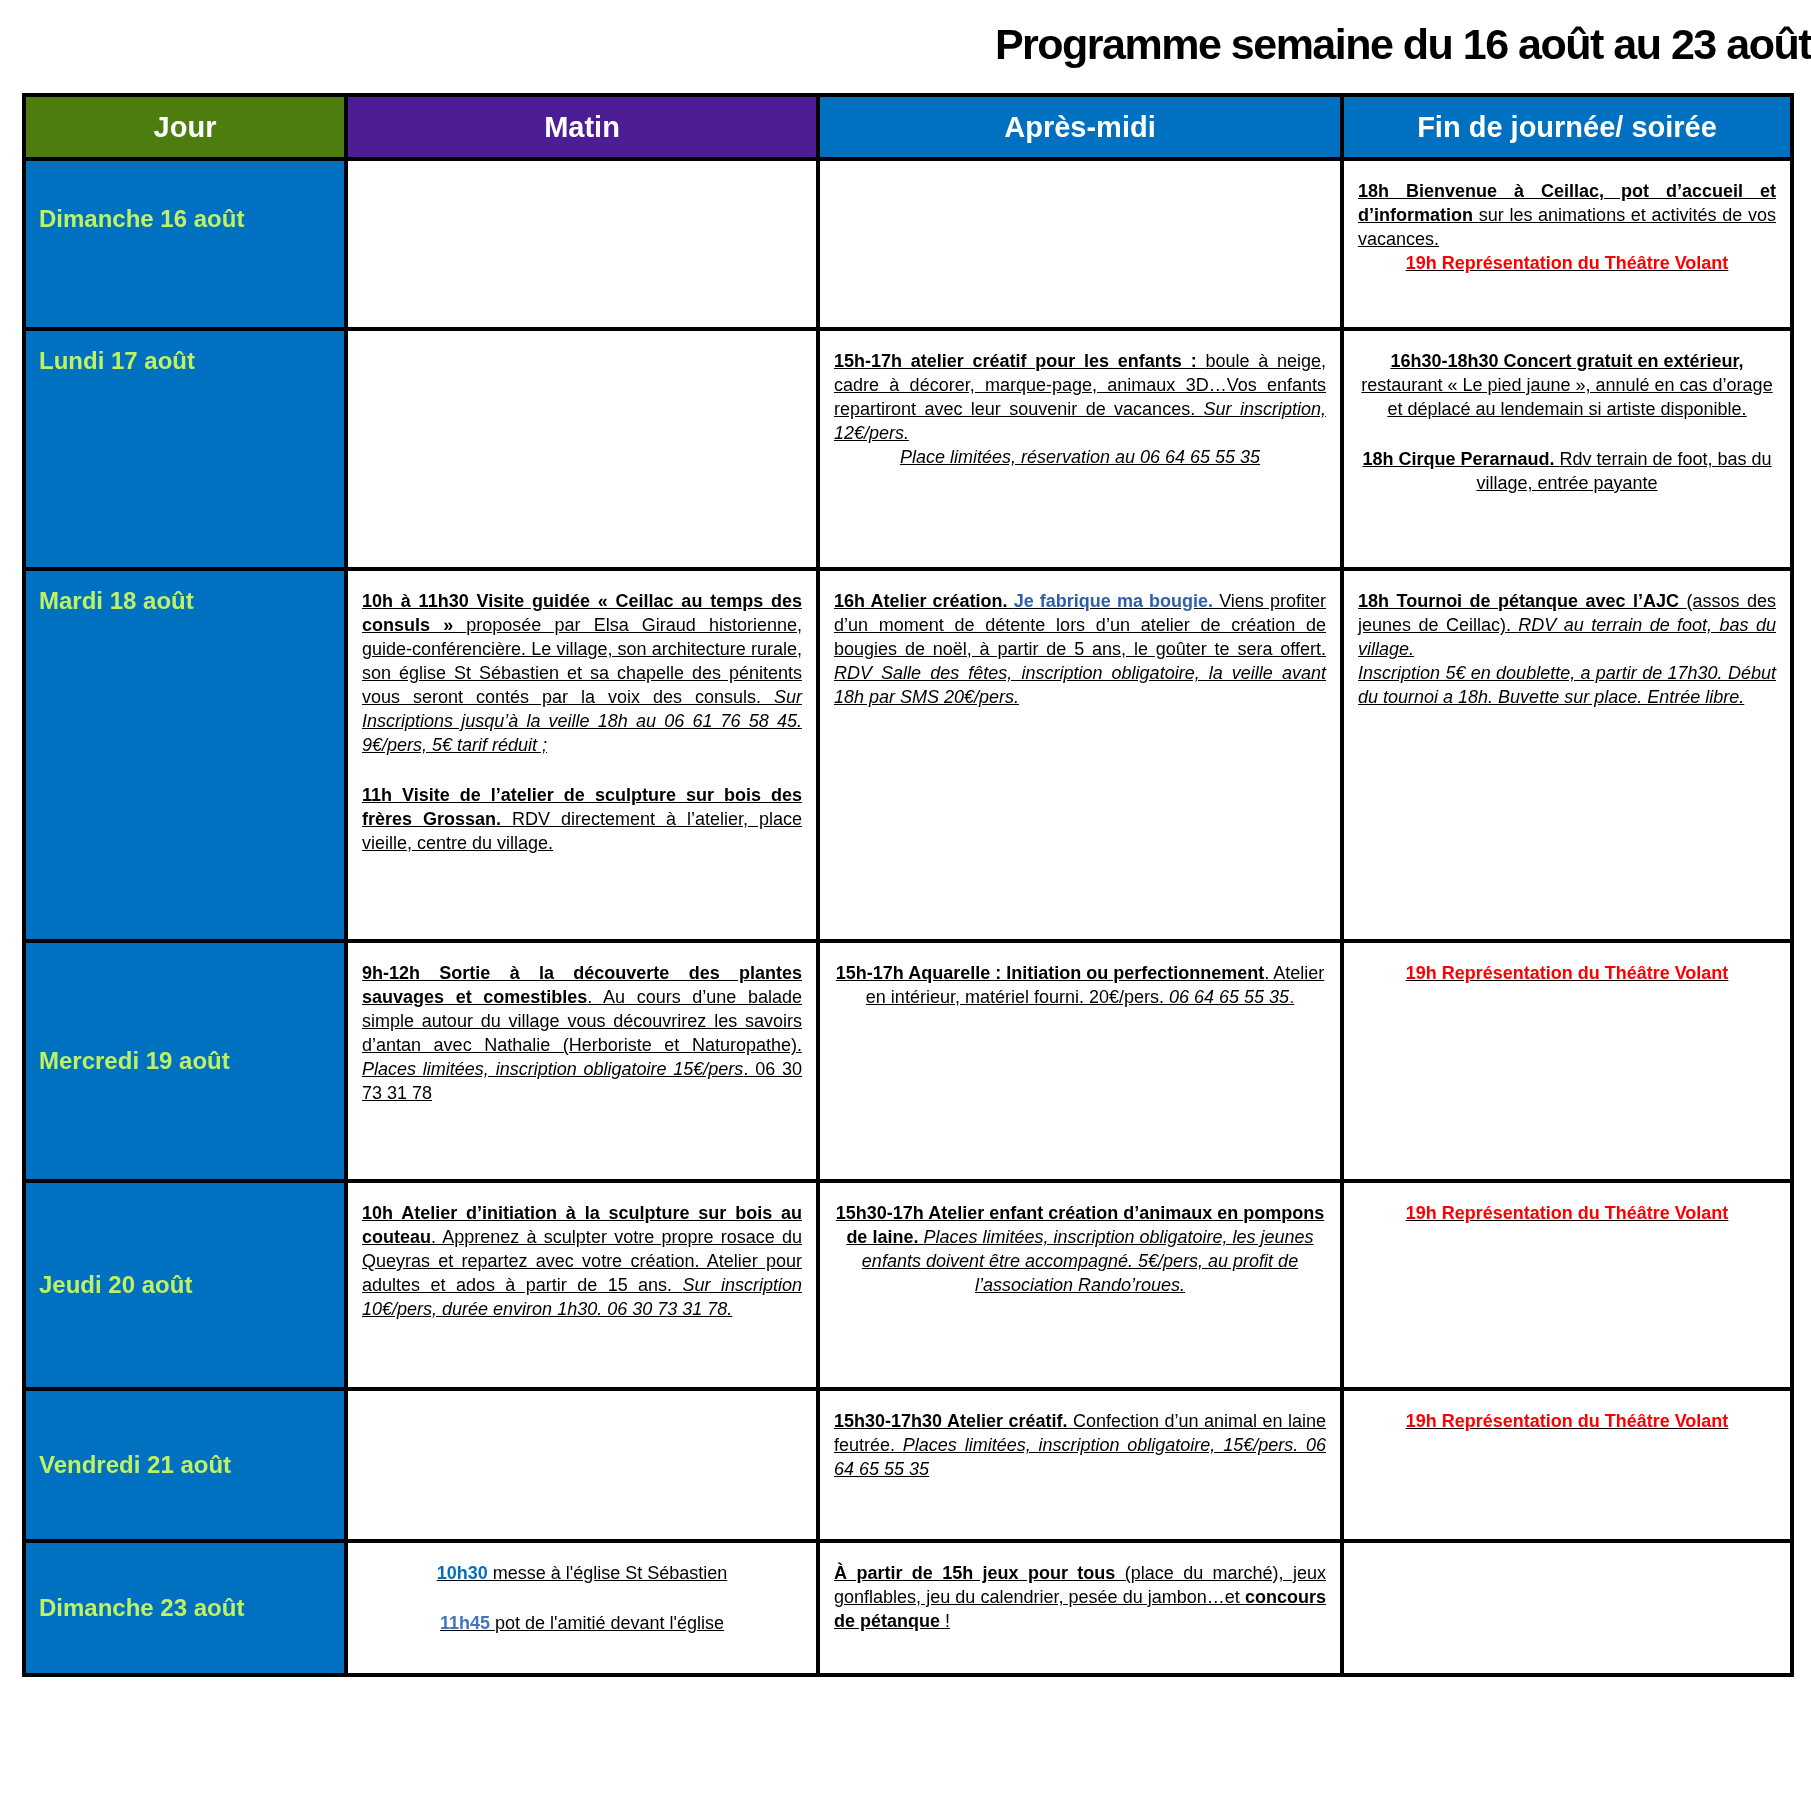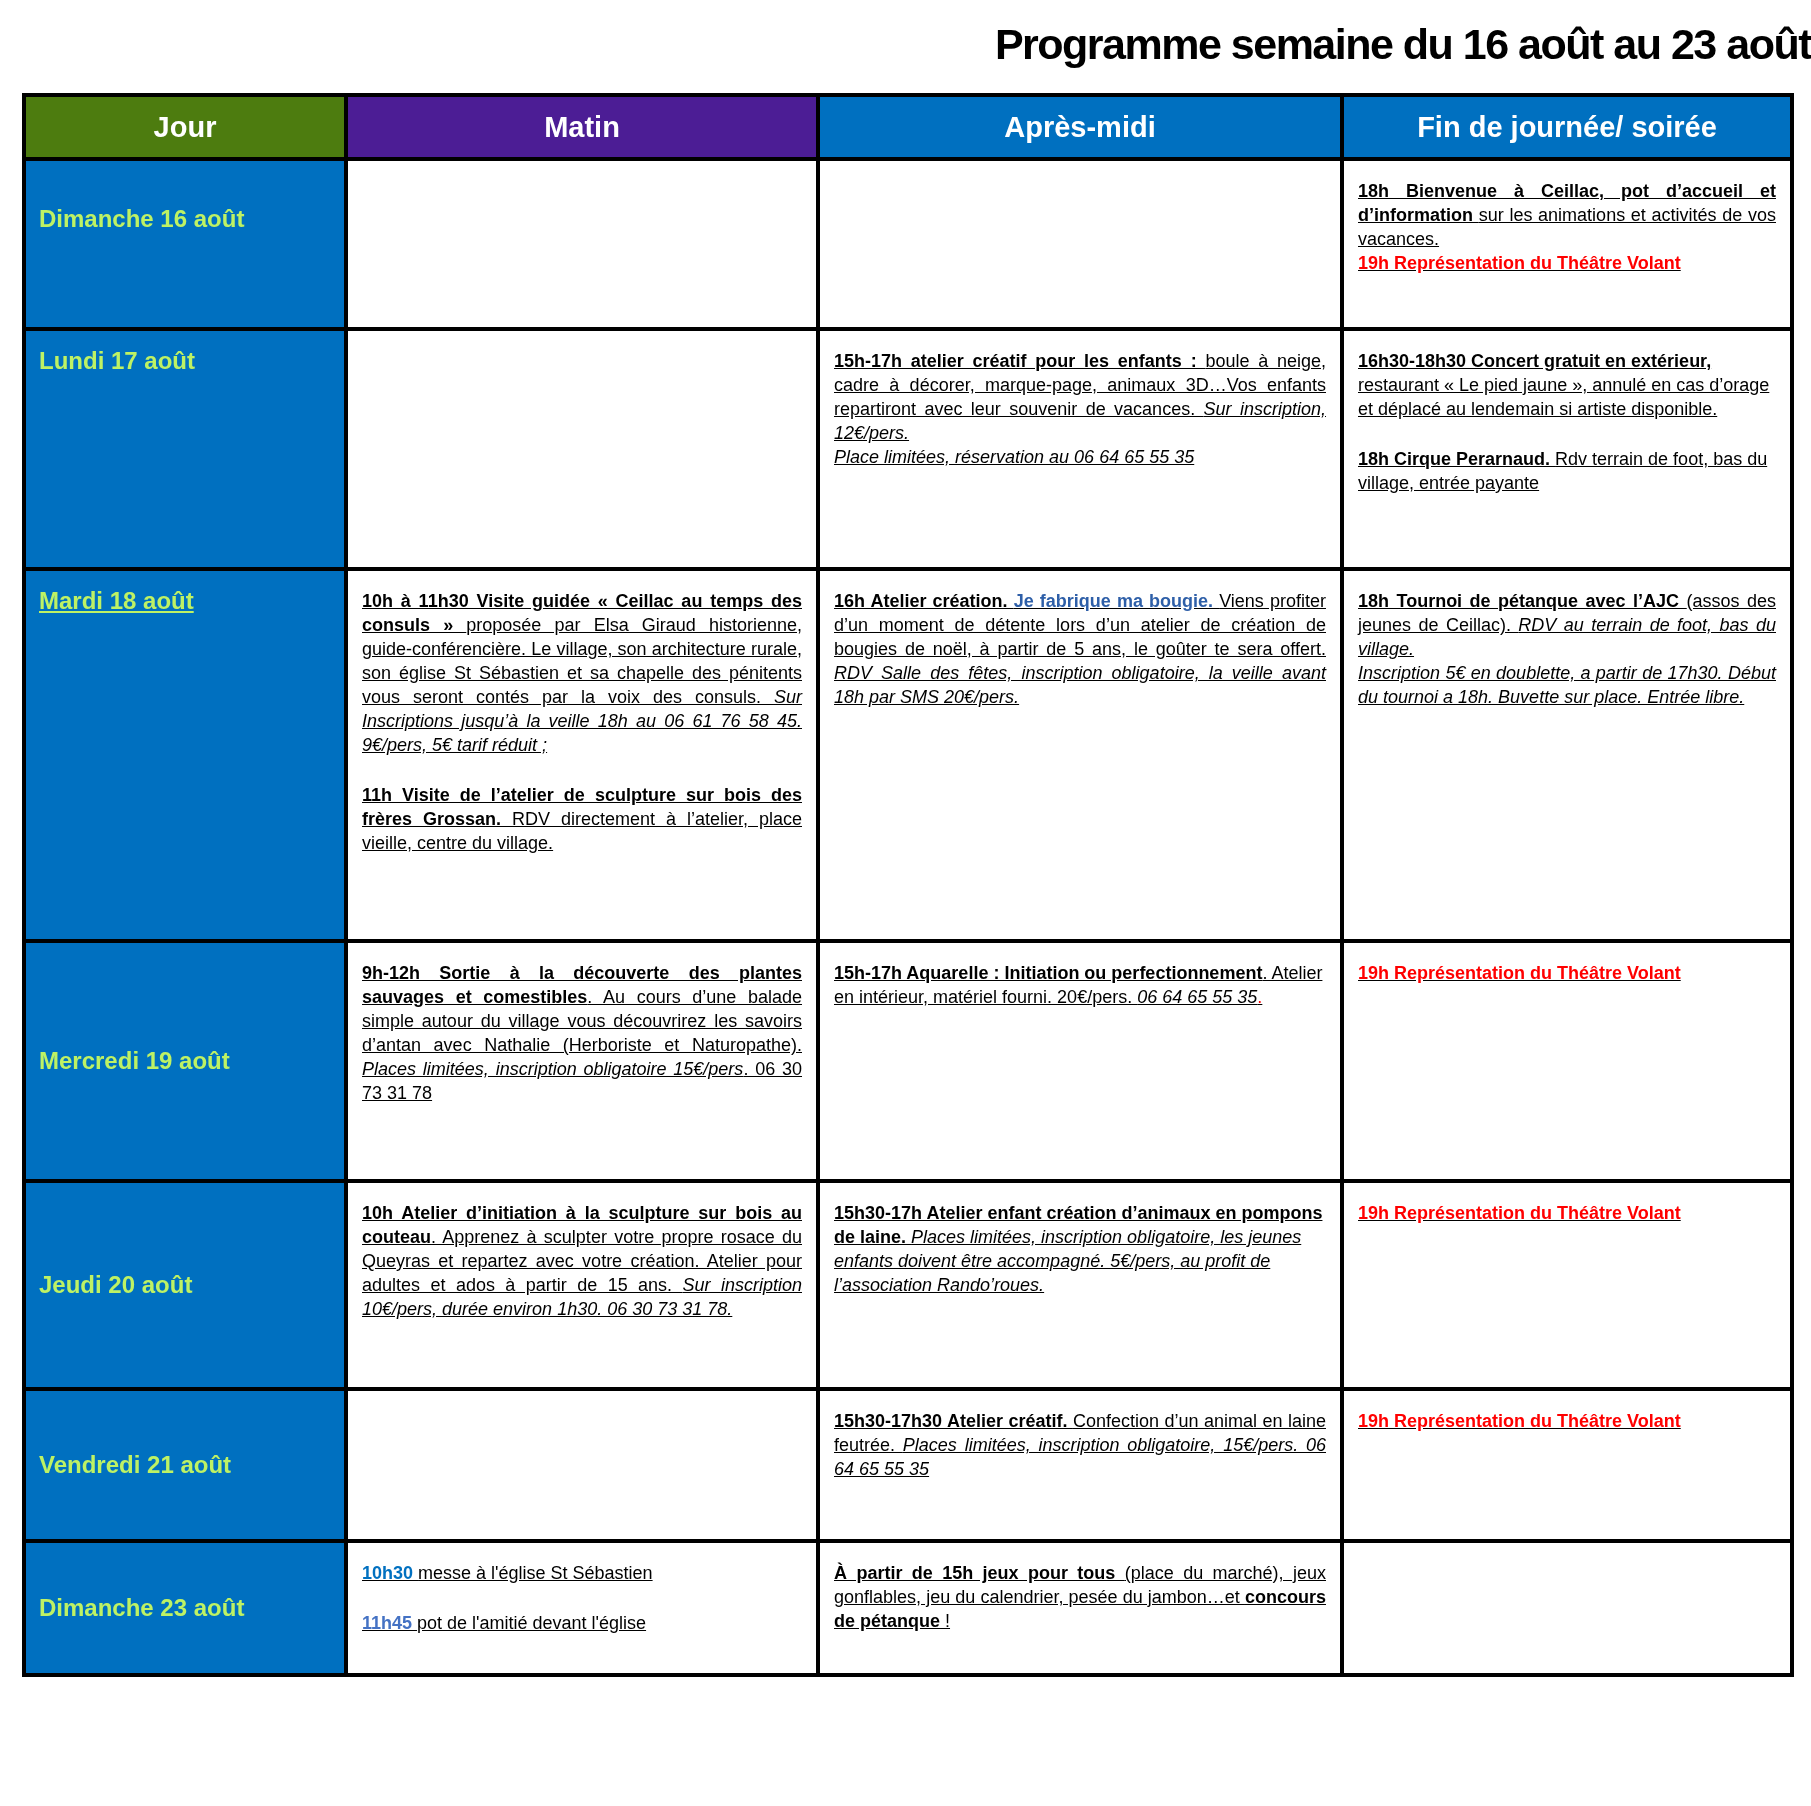--- a/index.html
+++ b/index.html
@@ -29,21 +29,21 @@
   td.day-top{vertical-align:top;padding-top:16px;}
   td.day-mid{vertical-align:middle;}
   td.content{
     vertical-align:top;padding:18px 14px 8px 14px;
     font-size:18px;line-height:24px;text-decoration:underline;
   }
   p.para{margin:0;}
   p.para.gap{margin-top:26px;}
   .just{text-align:justify;}
   .cent{text-align:center;}
-  .left{text-align:left;}
+  .left{text-align:center;}
   span.b{font-weight:bold;}
   span.i{font-style:italic;}
 </style>
 </head>
 <body>
 
 <div class="title">Programme semaine du 16 août au 23 août</div>
 
 <table class="programme">
   <colgroup>
@@ -77,21 +77,21 @@
           <p class="para just"><span class="b">15h-17h atelier créatif pour les enfants : </span><span>boule à neige, cadre à décorer, marque-page, animaux 3D…Vos enfants repartiront avec leur souvenir de vacances. </span><span class="i">Sur inscription, 12€/pers.</span></p>
           <p class="para left"><span class="i">Place limitées, réservation au 06 64 65 55 35</span></p>
         </td>
     <td class="content">
           <p class="para left"><span class="b">16h30-18h30 Concert gratuit en extérieur, </span><span>restaurant « Le pied jaune », annulé en cas d’orage et déplacé au lendemain si artiste disponible.</span></p>
           <p class="para left gap"><span class="b">18h Cirque Perarnaud. </span><span>Rdv terrain de foot, bas du village, entrée payante</span></p>
         </td>
   </tr>
 
   <tr style="height:372px;">
-    <td class="day day-top" style="background-color: rgb(0, 112, 192); text-decoration: underline;">Mardi 18 août</td>
+    <td class="day day-top" style="background-color: rgb(0, 112, 192);">Mardi 18 août</td>
     <td class="content">
           <p class="para just"><span class="b">10h à 11h30 Visite guidée « Ceillac au temps des consuls » </span><span>proposée par Elsa Giraud historienne, guide-conférencière. Le village, son architecture rurale, son église St Sébastien et sa chapelle des pénitents vous seront contés par la voix des consuls. </span><span class="i">Sur Inscriptions jusqu’à la veille 18h au 06 61 76 58 45. 9€/pers, 5€ tarif réduit ;</span></p>
           <p class="para just gap"><span class="b">11h Visite de l’atelier de sculpture sur bois des frères Grossan. </span><span>RDV directement à l’atelier, place vieille, centre du village.</span></p>
         </td>
     <td class="content">
           <p class="para just"><span class="b">16h Atelier création. </span><span class="b" style="color: rgb(46, 95, 168);">Je fabrique ma bougie. </span><span>Viens profiter d’un moment de détente lors d’un atelier de création de bougies de noël, à partir de 5 ans, le goûter te sera offert. </span><span class="i">RDV Salle des fêtes, inscription obligatoire, la veille avant 18h par SMS 20€/pers.</span></p>
         </td>
     <td class="content">
           <p class="para just"><span class="b">18h Tournoi de pétanque avec l’AJC </span><span>(assos des jeunes de Ceillac). </span><span class="i">RDV au terrain de foot, bas du village.</span></p>
           <p class="para just"><span class="i">Inscription 5€ en doublette, a partir de 17h30. Début du tournoi a 18h. Buvette sur place. Entrée libre.</span></p>

